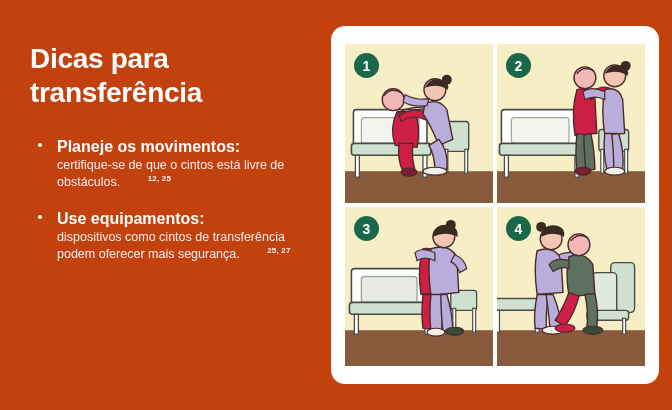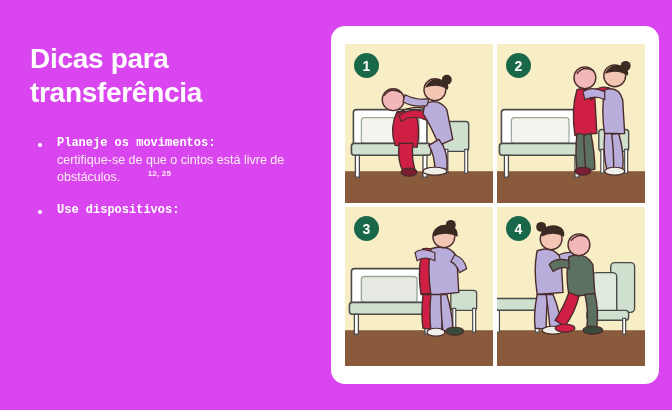--- a/index.html
+++ b/index.html
@@ -13,21 +13,21 @@
   body {
     background: #cc1741;
     font-family: "Liberation Sans", sans-serif;
     position: relative;
   }
 
   .slide {
     width: 672px;
     height: 410px;
     position: relative;
-    background: #d946ef;
+    background: #c2410c;
     display: flex;
   }
 
   
   .text-col {
     width: 318px;
     padding: 42px 0 0 30px;
     position: relative;
   }
 
@@ -56,25 +56,24 @@
     position: absolute;
     left: 8px;
     top: 7px;
     width: 4px;
     height: 4px;
     border-radius: 50%;
     background: #ffffff;
   }
 
   .bullet-lead {
-    font-size: 12px;
+    font-size: 16px;
     font-weight: bold;
     line-height: 1.32;
     display: block;
-    font-family: Liberation Mono, monospace;
   }
 
   .bullet-body {
     font-size: 12.5px;
     font-weight: normal;
     line-height: 1.34;
     display: block;
     color: #fdeef1;
   }
 
@@ -155,21 +154,22 @@
 
       <li class="bullet">
         <span class="bullet-dot"></span>
         <span class="bullet-lead">Planeje os movimentos:</span>
         <span class="bullet-body"><span>certifique-se de que o cintos está livre de obstáculos.</span> <span class="sup">12, 25</span></span>
       </li>
 
 
       <li class="bullet">
         <span class="bullet-dot"></span>
-        <span class="bullet-lead">Use dispositivos:</span>
+        <span class="bullet-lead">Use equipamentos:</span>
+        <span class="bullet-body"><span>dispositivos como cintos de transferência podem oferecer mais segurança.</span> <span class="sup">25, 27</span></span>
       </li>
 
     </ul>
   </div>
 
   <div class="card-wrap">
     <div class="card">
       <div class="grid">
 
         <div class="panel">

